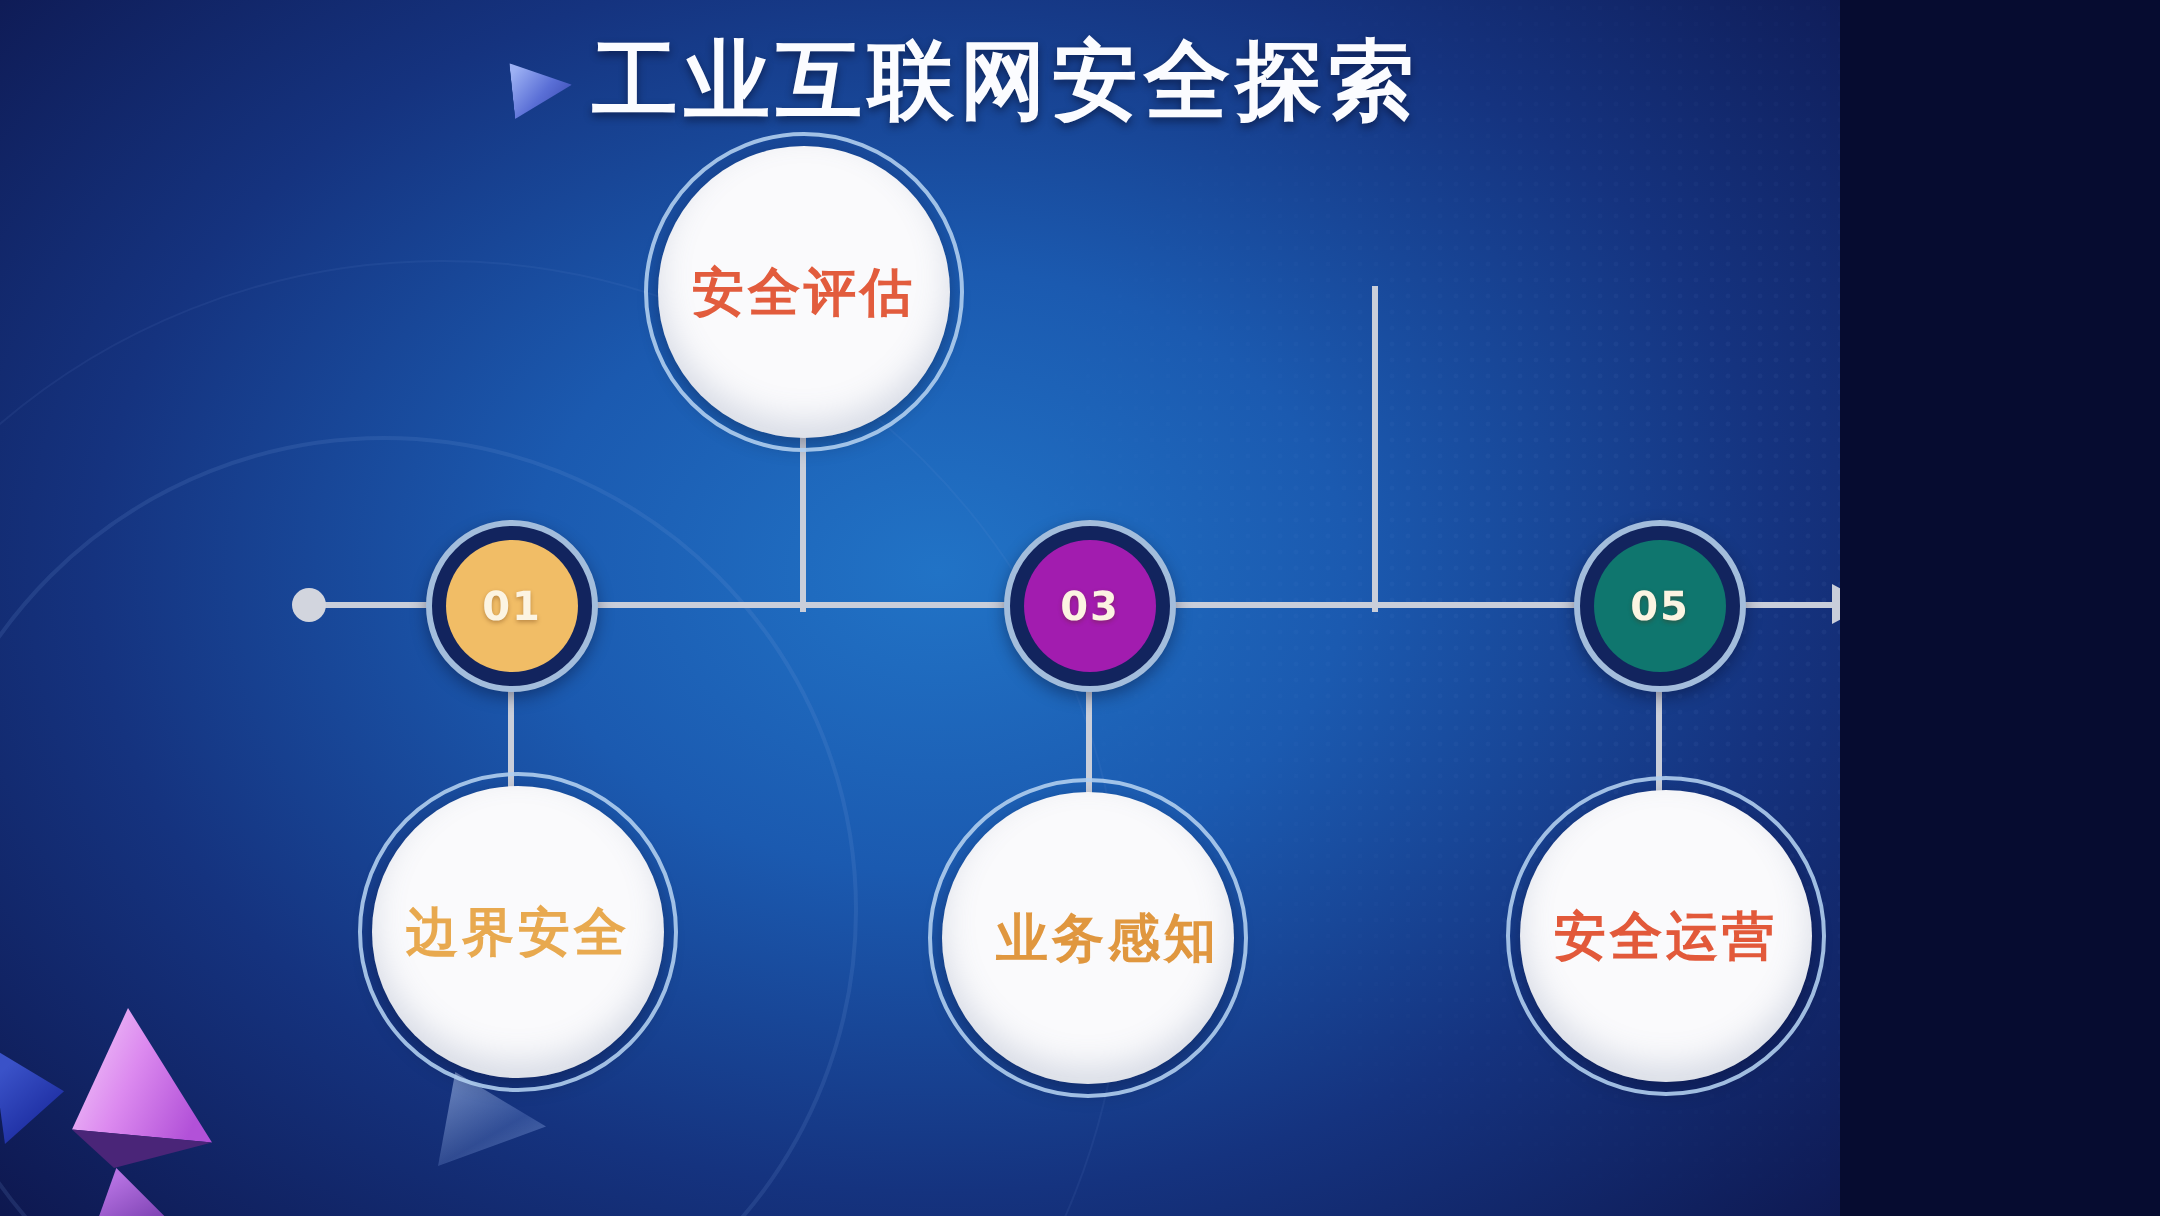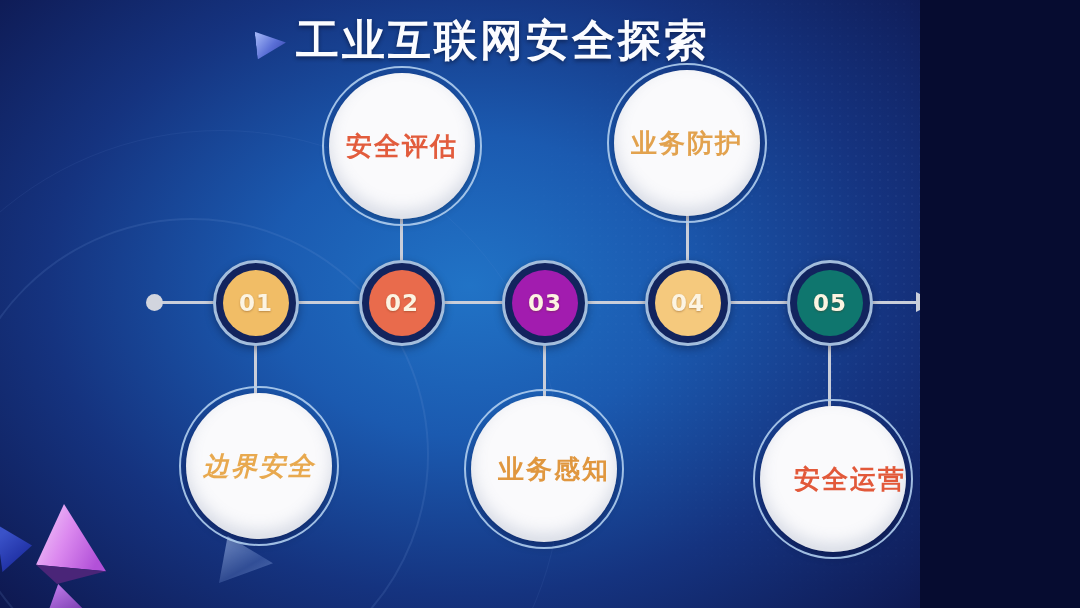--- a/index.html
+++ b/index.html
@@ -47,38 +47,38 @@
   
   .step{
     position:absolute;width:80px;height:80px;border-radius:50%;
     background:#12245E;border:3px solid #A3BDDC;
     display:flex;align-items:center;justify-content:center;z-index:3;
     box-shadow:0 3px 8px rgba(0,0,25,.35);
   }
   .step-inner{
     width:66px;height:66px;border-radius:50%;
     display:flex;align-items:center;justify-content:center;
-    color:#FCF4E2;font-size:23px;font-weight:bold;letter-spacing:1px;
+    color:#FCF4E2;font-size:20px;font-weight:bold;letter-spacing:1px;
     text-shadow:0 1px 2px rgba(90,40,10,.35);
   }
   .st-1{left:213px;top:260px;} .st-2{left:359px;top:260px;} .st-3{left:502px;top:260px;}
   .st-4{left:645px;top:260px;} .st-5{left:787px;top:260px;}
   
   .bubble{
     position:absolute;width:146px;height:146px;border-radius:50%;
     background:#FAFAFC;display:flex;align-items:center;justify-content:center;z-index:3;
     box-shadow:inset 0 -8px 16px rgba(95,115,150,.22), 0 4px 10px rgba(0,0,25,.30);
   }
   .bubble::after{
     content:"";position:absolute;inset:-7px;border-radius:50%;
     border:2px solid rgba(176,206,238,0.9);
   }
   .bubble-label{font-size:26px;font-weight:bold;letter-spacing:2px;white-space:nowrap;}
   .bb-1{left:329px;top:73px;} .bb-2{left:614px;top:70px;}
-  .bb-3{left:186px;top:393px;font-style:italic;} .bb-4{left:471px;top:396px;} .bb-5{left:760px;top:406px;justify-content:flex-end;}
+  .bb-3{left:186px;top:393px;} .bb-4{left:471px;top:396px;} .bb-5{left:760px;top:395px;}
   
   .deco{position:absolute;pointer-events:none;}
   .tet-face{position:absolute;inset:0;}
   .d-tr-big{left:1035px;top:92px;width:50px;height:62px;}
   .d-tr-big .f1{clip-path:polygon(4% 55%,100% 0,100% 100%);
     background:linear-gradient(160deg,#5680F0 20%,#2F4CC8 55%,#1C2F9E 90%);}
   .d-tr-small{left:926px;top:142px;width:29px;height:27px;}
   .d-tr-small .f1{clip-path:polygon(0 38%,100% 12%,52% 100%);
     background:linear-gradient(145deg,#6E8AF0 15%,#3350D2 60%,#21309C 95%);}
   .d-pink-r{left:1007px;top:165px;width:58px;height:70px;}
@@ -142,38 +142,29 @@
   <div class="line-arrow"></div>
   <div class="v-line vl-1"></div>
   <div class="v-line vl-2"></div>
   <div class="v-line vl-3"></div>
   <div class="v-line vl-4"></div>
   <div class="v-line vl-5"></div>
 
   <div class="step st-1">
     <div class="step-inner" style="background-color: rgb(241, 189, 102);">01</div>
   </div>
-  <div class="step st-2">
-    <div class="step-inner" style="background-color: rgb(233, 107, 76);">02</div>
-  </div>
   <div class="step st-3">
     <div class="step-inner" style="background-color: #a21caf;">03</div>
-  </div>
-  <div class="step st-4">
-    <div class="step-inner" style="background-color: rgb(245, 201, 125);">04</div>
   </div>
   <div class="step st-5">
     <div class="step-inner" style="background-color: #0f766e;">05</div>
   </div>
 
   <div class="bubble bb-1">
     <span class="bubble-label" style="color: rgb(226, 92, 61);">安全评估</span>
-  </div>
-  <div class="bubble bb-2">
-    <span class="bubble-label" style="color: rgb(226, 162, 78);">业务防护</span>
   </div>
   <div class="bubble bb-3">
     <span class="bubble-label" style="color: rgb(232, 169, 79);">边界安全</span>
   </div>
   <div class="bubble bb-4">
     <span class="bubble-label" style="color: rgb(224, 151, 63); margin-left: 20px;">业务感知</span>
   </div>
   <div class="bubble bb-5">
     <span class="bubble-label" style="color: rgb(226, 89, 58);">安全运营</span>
   </div>

